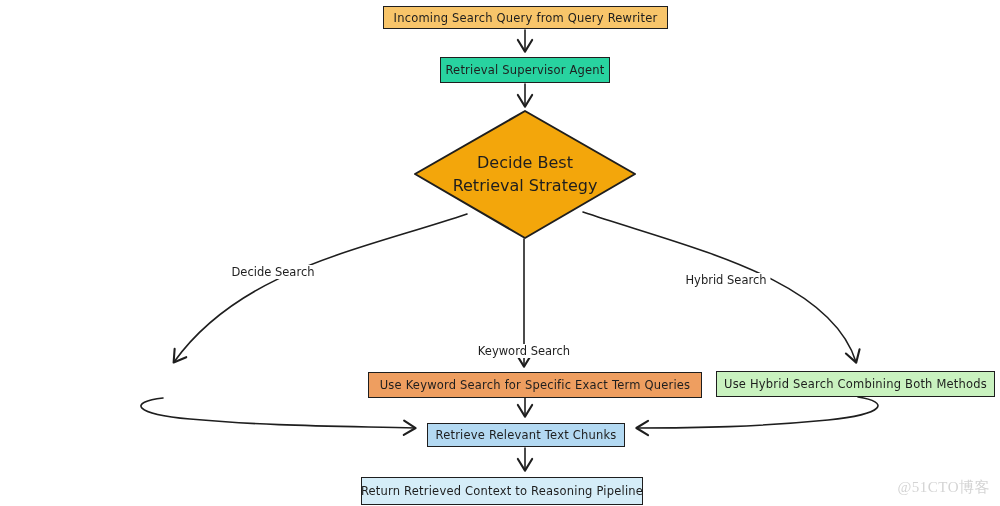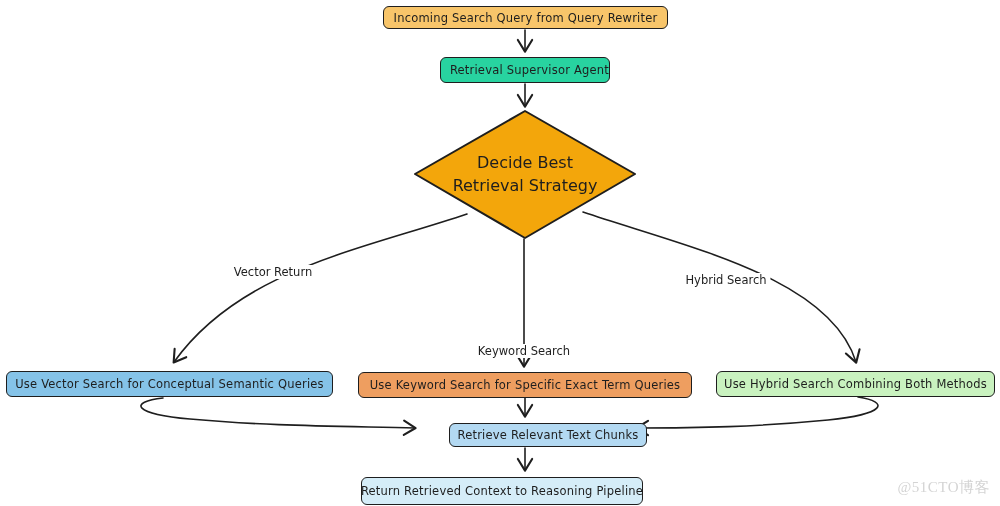--- a/index.html
+++ b/index.html
@@ -3,29 +3,29 @@
 <meta charset="utf-8">
 <style>
   html,body{margin:0;padding:0;background:#ffffff;}
   .canvas{
     position:relative;width:1000px;height:506px;background:#ffffff;overflow:hidden;
     font-family:"DejaVu Sans", sans-serif;color:#1e1e1e;
   }
   svg.edges{position:absolute;left:0;top:0;width:1000px;height:506px;}
   .node{
     position:absolute;display:flex;align-items:center;justify-content:center;
-    border:1.4px solid #1e1e1e;border-radius:6px;box-sizing:border-box;
+    border:1.4px solid #1e1e1e;border-radius:0;box-sizing:border-box;
     font-size:11.5px;letter-spacing:.2px;white-space:nowrap;
   }
   .node-incoming {left:383px;top:6px;  width:285px;height:23px;}
   .node-supervisor{left:440px;top:57px; width:170px;height:26px;}
   .node-vector   {left:6px;  top:371px;width:327px;height:26px;}
-  .node-keyword  {left:358px;top:372px;width:334px;height:26px;}
+  .node-keyword  {left:368px;top:372px;width:334px;height:26px;}
   .node-hybrid   {left:716px;top:371px;width:279px;height:26px;}
-  .node-retrieve {left:449px;top:423px;width:198px;height:24px;}
+  .node-retrieve {left:427px;top:423px;width:198px;height:24px;}
   .node-return   {left:361px;top:477px;width:282px;height:28px;justify-content:center;}
   .diamond-label{
     position:absolute;left:525px;top:174px;transform:translate(-50%,-50%);
     text-align:center;font-size:16px;line-height:1.45;white-space:pre-line;
   }
   .edge-label{
     position:absolute;transform:translate(-50%,-50%);
     background:#ffffff;padding:0 4px;font-size:11.5px;white-space:nowrap;
   }
   .edge-label-vector {left:273px;top:272px;}
@@ -60,34 +60,31 @@
       <path d="M525,448 L525,470" marker-end="url(#arrow)"></path>
     </g>
 
     <polygon points="525,111 635,174 525,238 415,174" stroke="#1e1e1e" stroke-width="2" stroke-linejoin="round" fill="#f3a60b"></polygon>
   </svg>
 
   <div class="node node-incoming" style="background-color: rgb(248, 197, 106);">
     <span>Incoming Search Query from Query Rewriter</span>
   </div>
 
-  <div class="node node-supervisor" style="background-color: rgb(40, 211, 160); justify-content: flex-end;">
+  <div class="node node-supervisor" style="background-color: rgb(40, 211, 160);">
     <span>Retrieval Supervisor Agent</span>
   </div>
 
   <div class="diamond-label">Decide Best
 Retrieval Strategy</div>
 
-  <div class="edge-label edge-label-vector">Vector Return</div>
+  <div class="edge-label edge-label-vector">Decide Search</div>
   <div class="edge-label edge-label-keyword">Keyword Search</div>
   <div class="edge-label edge-label-hybrid">Hybrid Search</div>
 
-  <div class="node node-vector" style="background-color: rgb(133, 195, 232);">
-    <span>Use Vector Search for Conceptual Semantic Queries</span>
-  </div>
 
   <div class="node node-keyword" style="background-color: rgb(238, 158, 96);">
     <span>Use Keyword Search for Specific Exact Term Queries</span>
   </div>
 
   <div class="node node-hybrid" style="background-color: rgb(201, 242, 191);">
     <span>Use Hybrid Search Combining Both Methods</span>
   </div>
 
   <div class="node node-retrieve" style="background-color: rgb(179, 217, 242);">

